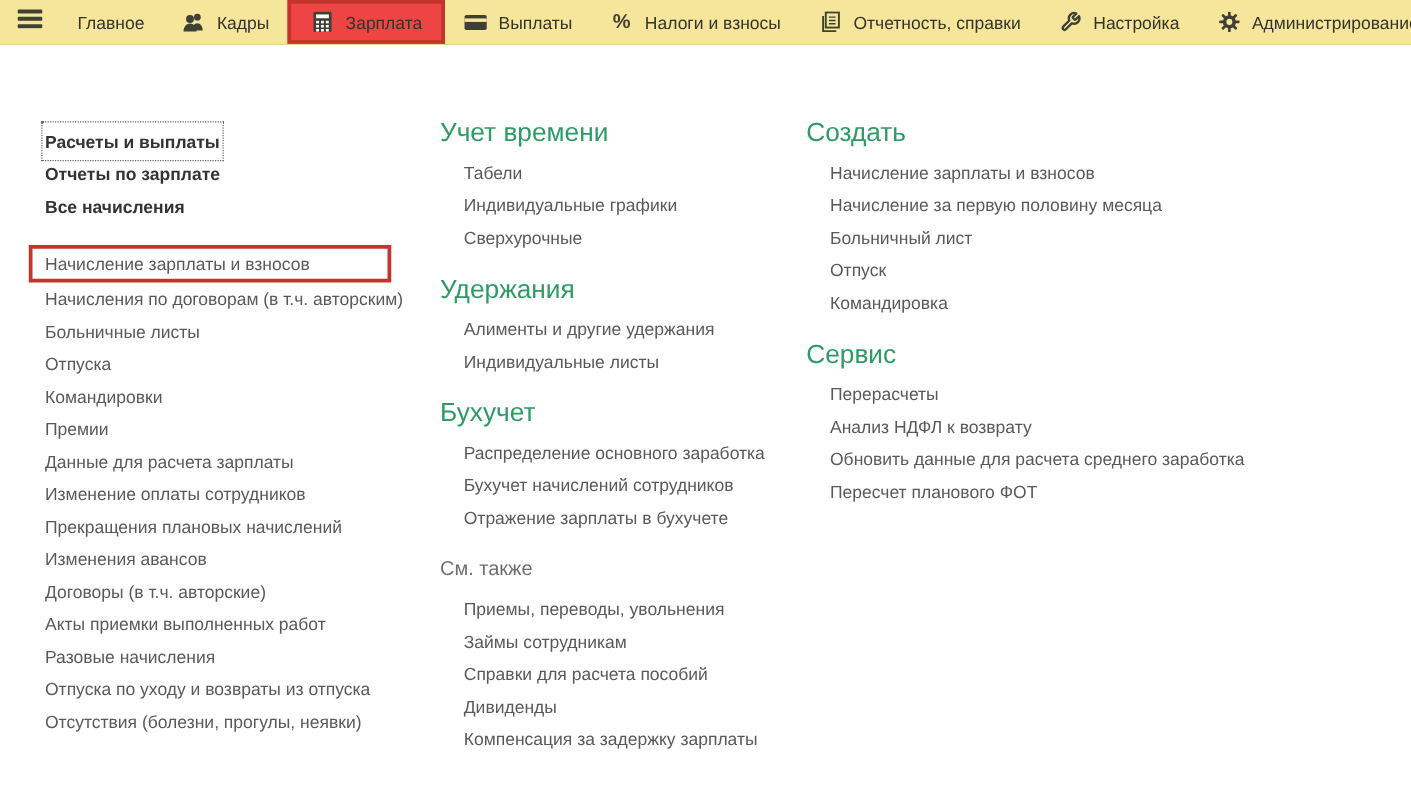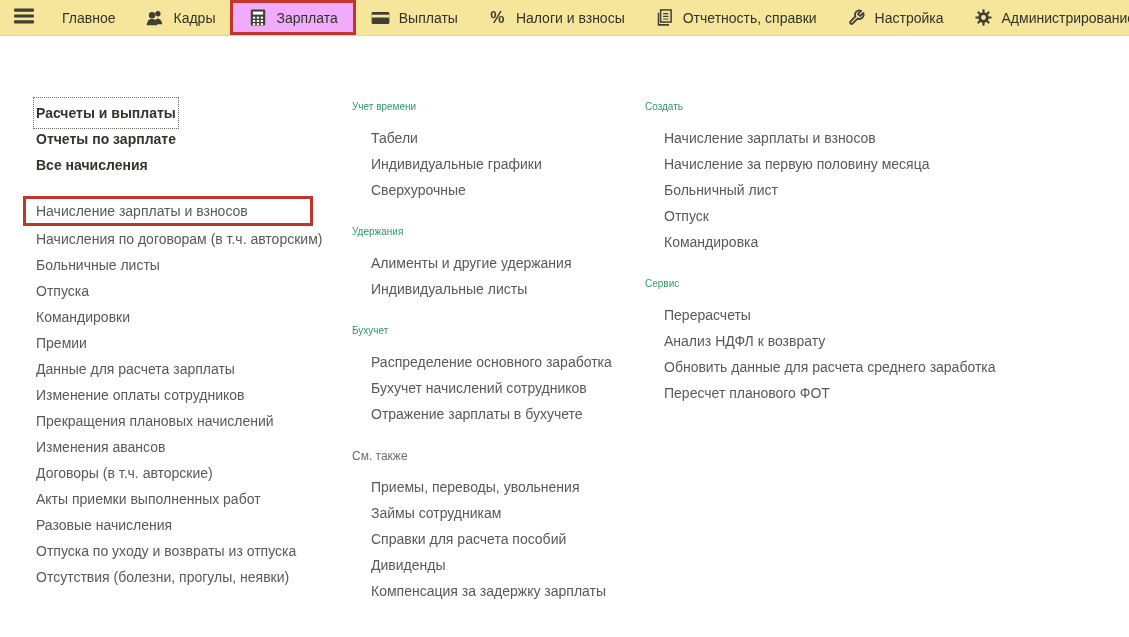--- a/index.html
+++ b/index.html
@@ -41,21 +41,21 @@
   .tab-icon {
     width: 19px;
     display: inline-flex;
     justify-content: center;
     align-items: center;
     margin-right: 9px;
   }
   .tab-icon svg { display: block; }
   .pct-glyph { font-size: 16px; font-weight: bold; color: #3f3f33; line-height: 1; }
   .tab--active {
-    background: #f0abfc;
+    background: #ef4444;
     border: 3px solid var(--highlight-red, #c2342c);
   }
 
   
   .content { position: absolute; left: 0; top: 37px; right: 0; bottom: 0; background: #fff; }
   .col { position: absolute; }
   .col-left  { left: 36px;  top: 63px;  width: 300px; }
   .col-mid   { left: 352px; top: 59px;  width: 280px; }
   .col-right { left: 645px; top: 59px;  width: 400px; }
 
@@ -81,30 +81,30 @@
     height: 30px;
     line-height: 24px;
     border: 3px solid var(--highlight-red, #c2342c);
     padding: 0 8px 0 10px;
     margin-left: -13px;
     color: #595959;
   }
 
   .section { margin-bottom: 18px; }
   .section-title {
-    font-size: 10px;
+    font-size: 21px;
     line-height: 22px;
     color: var(--accent-green, #2e9b64);
     margin-bottom: 7px;
     white-space: nowrap;
     cursor: default;
   }
   .section-title--muted {
     color: #6e6e6e;
-    font-size: 12px;
+    font-size: 16px;
   }
   .section-items { padding-left: 19px; }
 </style>
 </head>
 <body>
 
 <div class="page">
   <header class="topbar">
     <div class="burger">
       <span id="burger-icon"><svg width="20" height="16" viewBox="0 0 20 16">

